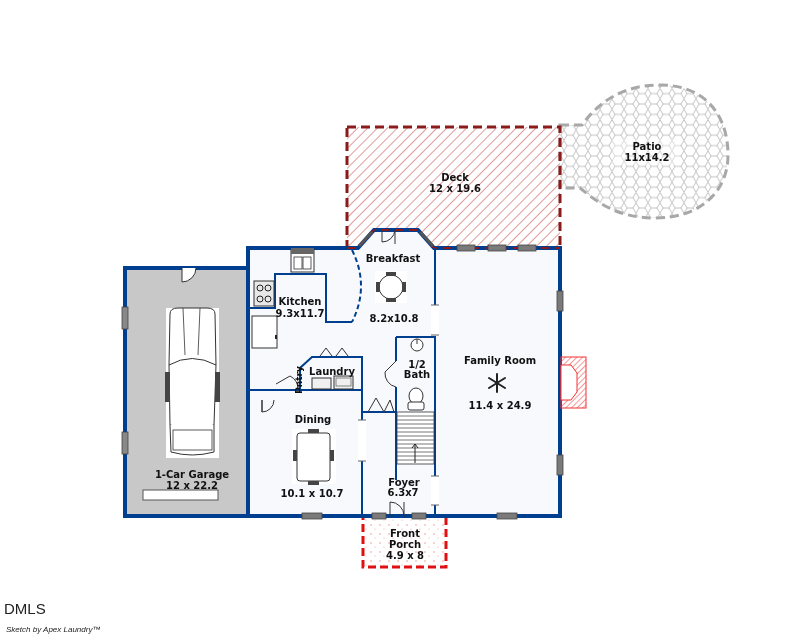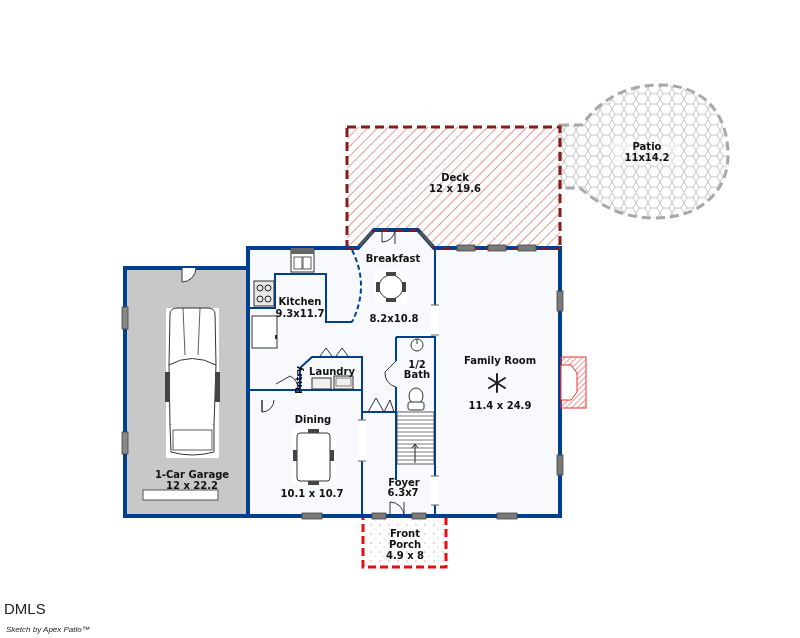--- a/index.html
+++ b/index.html
@@ -246,13 +246,13 @@
   <text class="lbl" x="417" y="378">Bath</text>
   <text class="lbl" x="332" y="375">Laundry</text>
   <text class="lbl" x="0" y="0" transform="translate(302,380) rotate(-90)" style="font-size:9px">Pntry</text>
   <text class="lbl" x="313" y="423">Dining</text>
   <text class="lbl" x="312" y="497">10.1 x 10.7</text>
   <text class="lbl" x="404" y="486">Foyer</text>
   <text class="lbl" x="403" y="496">6.3x7</text>
 </svg>
 
 <div class="footer-logo">DMLS</div>
-<div class="footer-credit">Sketch by Apex Patio™</div>
+<div class="footer-credit">Sketch by Apex Laundry™</div>
 
 </body></html>

